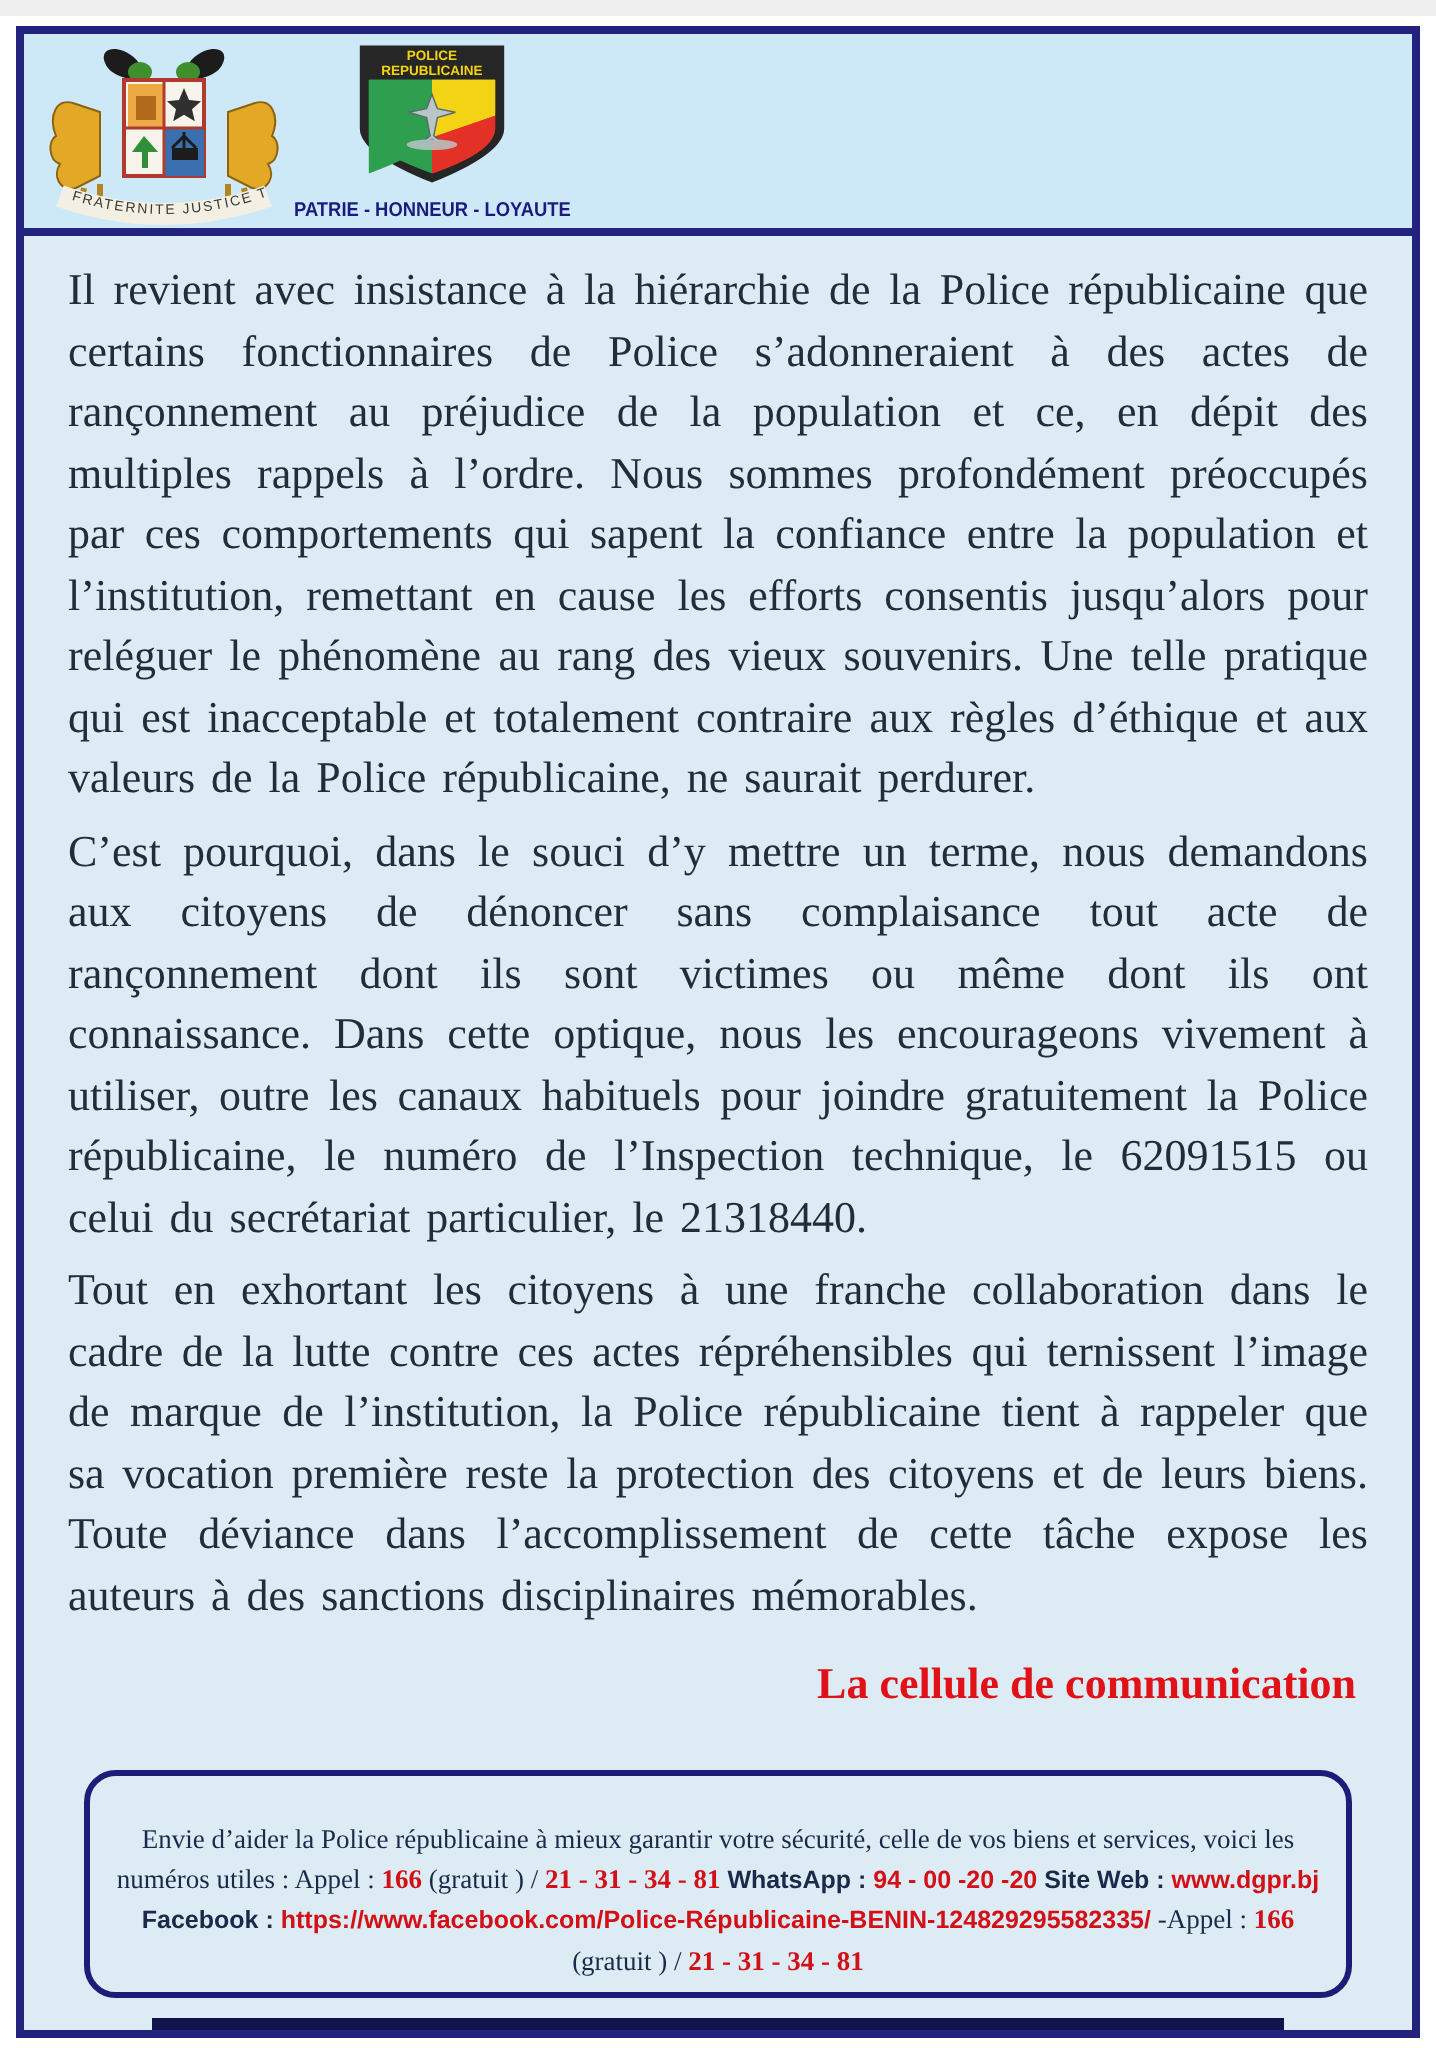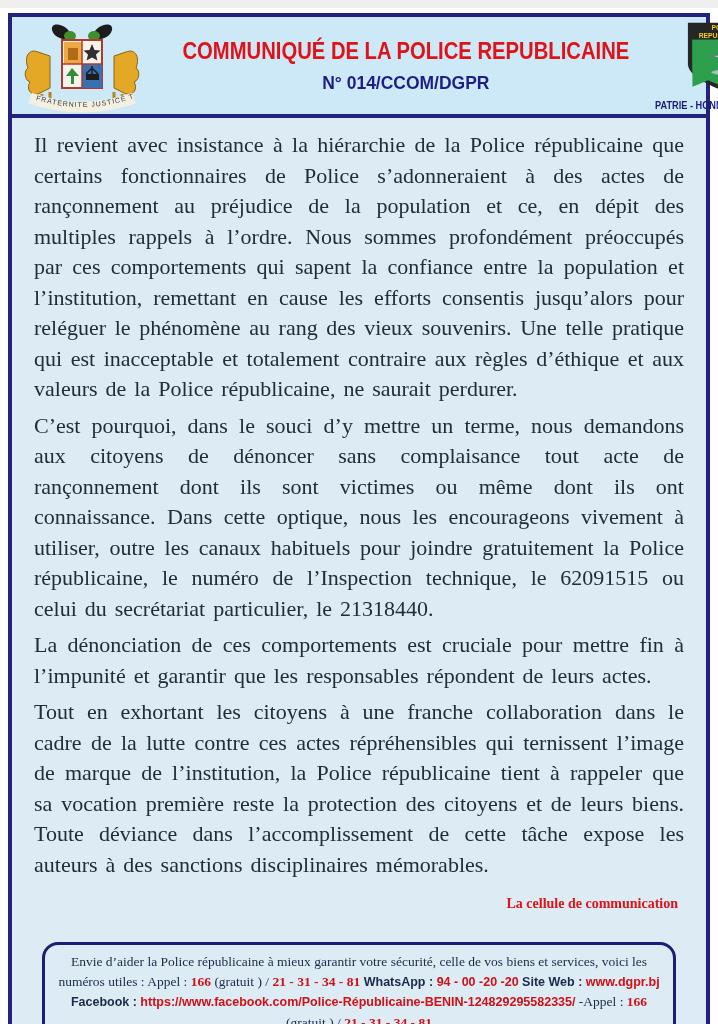--- a/index.html
+++ b/index.html
@@ -45,30 +45,30 @@
   .doc-body { padding:12px 22px 0 22px; }
   .doc-body p {
     font-size:22px; line-height:30.5px; text-align:justify;
     color:#222d38; margin-bottom:6px; word-spacing:2.5px;
   }
   .dateline {
     text-align:right; font-size:17px; color:#222d38;
     margin:24px 6px 0 0;
   }
   .signature {
-    text-align:right; font-size:14px; font-weight:bold; color:#e01218;
+    text-align:right; font-size:22px; font-weight:bold; color:#e01218;
     margin:16px 6px 0 0;
   }
 
   
   .contact-box {
     margin:30px 8px 0 8px;
     border:3px solid #1d1d78;
     border-radius:16px;
-    padding:7px 12px 6px 12px;
+    padding:22px 12px 6px 12px;
     text-align:center;
     line-height:19.5px;
     font-size:13.5px;
     color:#1b2a4a;
   }
   .seg-serif      { font-family:"Liberation Serif", serif; color:#1b2a4a; }
   .seg-serif-red  { font-family:"Liberation Serif", serif; color:#d21016; font-weight:bold; }
   .seg-sans       { font-family:"Liberation Sans", sans-serif; font-size:12.5px; color:#1b2a4a; font-weight:bold; }
   .seg-sans-red   { font-family:"Liberation Sans", sans-serif; font-size:12.5px; color:#d21016; font-weight:bold; }
 
@@ -114,24 +114,20 @@
           <line x1="42" y1="46" x2="82" y2="46" stroke="#b03a2e" stroke-width="1.5"></line>
           <line x1="62" y1="22" x2="62" y2="70" stroke="#b03a2e" stroke-width="1.5"></line>
 
           <path id="coa-banner-path" d="M10,80 Q62,98 114,80" fill="none" stroke="#f3efe2" stroke-width="11"></path>
           <text font-family="Liberation Sans, sans-serif" font-size="7" fill="#3a3a3a" letter-spacing="1">
             <textPath href="#coa-banner-path" startOffset="6">FRATERNITE  JUSTICE  TRAVAIL</textPath>
           </text>
         </svg>
       </div>
 
-      <div class="title-wrap">
-        <div class="doc-title">COMMUNIQUÉ DE LA POLICE REPUBLICAINE</div>
-        <div class="doc-ref">N° 014/CCOM/DGPR</div>
-      </div>
 
       <div class="badge-wrap">
         <svg width="82" height="74" viewBox="0 0 90 82">
           <path d="M5,3 h80 v46 q0,14 -40,30 q-40,-16 -40,-30 Z" fill="#262626"></path>
           <path d="M10,22 h35 v34 q-8,8 -35,18 Z" fill="#2e9e4f"></path>
           <path d="M45,22 h35 v18 l-35,10 Z" fill="#f3d415"></path>
           <path d="M45,50 l35,-10 v9 q0,12 -35,25 Z" fill="#e33127"></path>
           <path d="M10,22 h35 v52 q-27,-10 -35,-18 Z" fill="#2e9e4f"></path>
           <path d="M45,22 v52 q20,-8 30,-16 l5,-8 v-28 Z" fill="none"></path>
           <path d="M45,22 h35 v20 l-35,12 Z" fill="#f3d415"></path>
@@ -142,21 +138,20 @@
           <text x="45" y="11" text-anchor="middle" font-family="Liberation Sans, sans-serif" font-weight="bold" font-size="7.5" fill="#f5d312">POLICE</text>
           <text x="45" y="19.5" text-anchor="middle" font-family="Liberation Sans, sans-serif" font-weight="bold" font-size="7.5" fill="#f5d312">REPUBLICAINE</text>
         </svg>
         <div class="badge-motto">PATRIE - HONNEUR - LOYAUTE</div>
       </div>
     </div>
 
     <div class="doc-body">
       <p>Il revient avec insistance à la hiérarchie de la Police républicaine que certains fonctionnaires de Police s’adonneraient à des actes de rançonnement au préjudice de la population et ce, en dépit des multiples rappels à l’ordre. Nous sommes profondément préoccupés par ces comportements qui sapent la confiance entre la population et l’institution, remettant en cause les efforts consentis jusqu’alors pour reléguer le phénomène au rang des vieux souvenirs. Une telle pratique qui est inacceptable et totalement contraire aux règles d’éthique et aux valeurs de la Police républicaine, ne saurait perdurer.</p>
       <p>C’est pourquoi, dans le souci d’y mettre un terme, nous demandons aux citoyens de dénoncer sans complaisance tout acte de rançonnement dont ils sont victimes ou même dont ils ont connaissance. Dans cette optique, nous les encourageons vivement à utiliser, outre les canaux habituels pour joindre gratuitement la Police républicaine, le numéro de l’Inspection technique, le 62091515 ou celui du secrétariat particulier, le 21318440.</p>
-      <p>La dénonciation de ces comportements est cruciale pour mettre fin à l’impunité et garantir que les responsables répondent de leurs actes.</p>
       <p>Tout en exhortant les citoyens à une franche collaboration dans le cadre de la lutte contre ces actes répréhensibles qui ternissent l’image de marque de l’institution, la Police républicaine tient à rappeler que sa vocation première reste la protection des citoyens et de leurs biens. Toute déviance dans l’accomplissement de cette tâche expose les auteurs à des sanctions disciplinaires mémorables.</p>
 
       <div class="signature">La cellule de communication</div>
 
       <div class="contact-box">
         <span><span class="seg-serif">Envie d’aider la Police républicaine à mieux garantir votre sécurité, celle de vos biens et services, voici les  numéros utiles : Appel : </span><span class="seg-serif-red">166</span><span class="seg-serif"> (gratuit ) / </span><span class="seg-serif-red">21 - 31 - 34 - 81</span><span class="seg-sans">  WhatsApp : </span><span class="seg-sans-red">94 - 00 -20 -20</span><span class="seg-sans"> Site Web : </span><span class="seg-sans-red">www.dgpr.bj</span><span class="seg-sans">  Facebook : </span><span class="seg-sans-red">https://www.facebook.com/Police-Républicaine-BENIN-124829295582335/</span><span class="seg-serif"> -Appel : </span><span class="seg-serif-red">166</span><span class="seg-serif"> (gratuit ) / </span><span class="seg-serif-red">21 - 31 - 34 - 81</span></span>
       </div>
 
       <div class="footer-rule"></div>
     </div>

